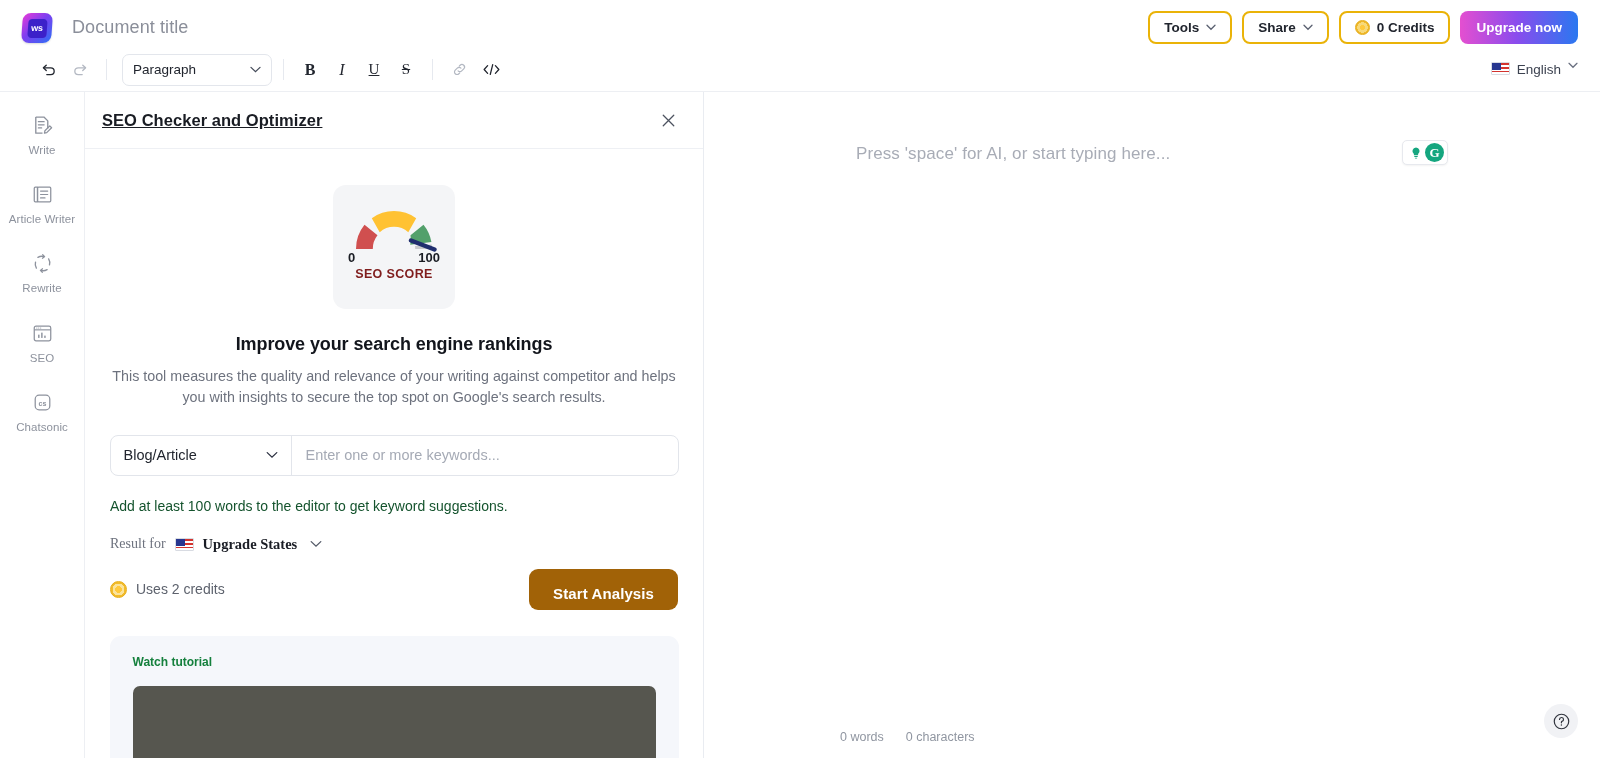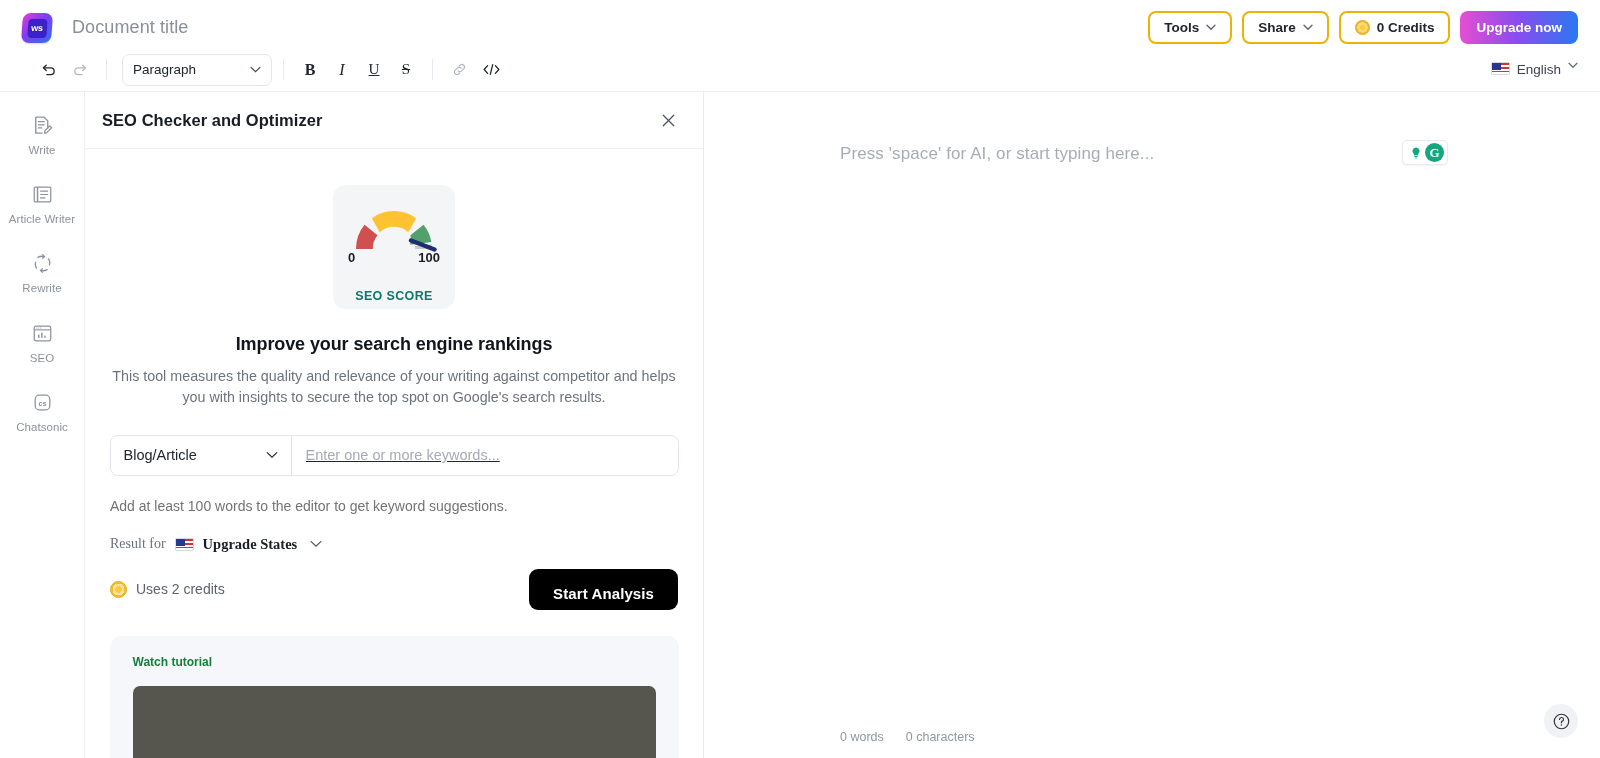--- a/index.html
+++ b/index.html
@@ -237,20 +237,21 @@
     display: flex;
     align-items: center;
     padding: 0 22px 0 17px;
     border-bottom: 1px solid #eef0f4;
   }
   .seo-head-title {
     font-size: 16.5px;
     font-weight: 600;
     color: #191c23;
     letter-spacing: 0.05px;
+    text-decoration: underline;
   }
   .seo-close {
     margin-left: auto;
     width: 26px; height: 26px;
     display: flex;
     align-items: center;
     justify-content: center;
     cursor: pointer;
     color: #4c525f;
     border-radius: 5px;
@@ -282,24 +283,24 @@
     justify-content: space-between;
     margin-top: -2px;
     padding: 0 4px;
   }
   .gauge-num {
     font-size: 13px;
     font-weight: 700;
     color: #191c23;
   }
   .gauge-caption {
-    margin-top: 24px;
+    margin-top: 2px;
     font-size: 12.5px;
     font-weight: 700;
-    color: #0f766e;
+    color: #7f1d1d;
     letter-spacing: 0.35px;
   }
 
   
   .seo-h1 {
     margin-top: 25px;
     font-size: 18px;
     font-weight: 700;
     color: #12151c;
     text-align: left;
@@ -339,30 +340,29 @@
   }
   .kw-input {
     flex: 1;
     border: none;
     outline: none;
     padding: 0 14px;
     font-size: 14.5px;
     font-family: "Liberation Sans", sans-serif;
     color: #21252e;
     background: transparent;
-    text-decoration: underline;
   }
   .kw-input::placeholder { color: #a5aab5; }
 
   .hint-text {
     align-self: flex-start;
     margin-top: 22px;
     margin-left: 0;
     font-size: 14px;
-    color: #737373;
+    color: #14532d;
     text-align: center;
   }
 
   .result-row {
     align-self: flex-start;
     margin-top: 22px;
     display: flex;
     align-items: center;
     gap: 9px;
     font-family: Liberation Serif, serif;
@@ -383,21 +383,21 @@
     background: radial-gradient(circle at 50% 50%, #ffc93c 0 30%, #fbe39b 30% 56%, #f2bc2c 56% 100%);
     border: 1px solid #e7ad18;
     flex-shrink: 0;
   }
   .btn-start {
     margin-left: auto;
     height: 41px;
     padding: 16px 24px;
     border: none;
     border-radius: 9px;
-    background: #000000;
+    background: #a16207;
     color: #fff;
     font-size: 15px;
     font-weight: 700;
     cursor: pointer;
     letter-spacing: 0.1px;
   }
 
   .tutorial-card {
     width: 569px;
     margin-top: 26px;
@@ -420,21 +420,21 @@
   
   .editor {
     position: absolute;
     top: 92px; left: 704px;
     width: 896px;
     height: 666px;
     background: #ffffff;
   }
   .editor-placeholder {
     position: absolute;
-    left: 136px;
+    left: 152px;
     top: 52px;
     font-size: 17px;
     color: #a8acb6;
     letter-spacing: 0.1px;
     text-align: right;
   }
 
   .grammarly {
     position: absolute;
     right: 152px;

